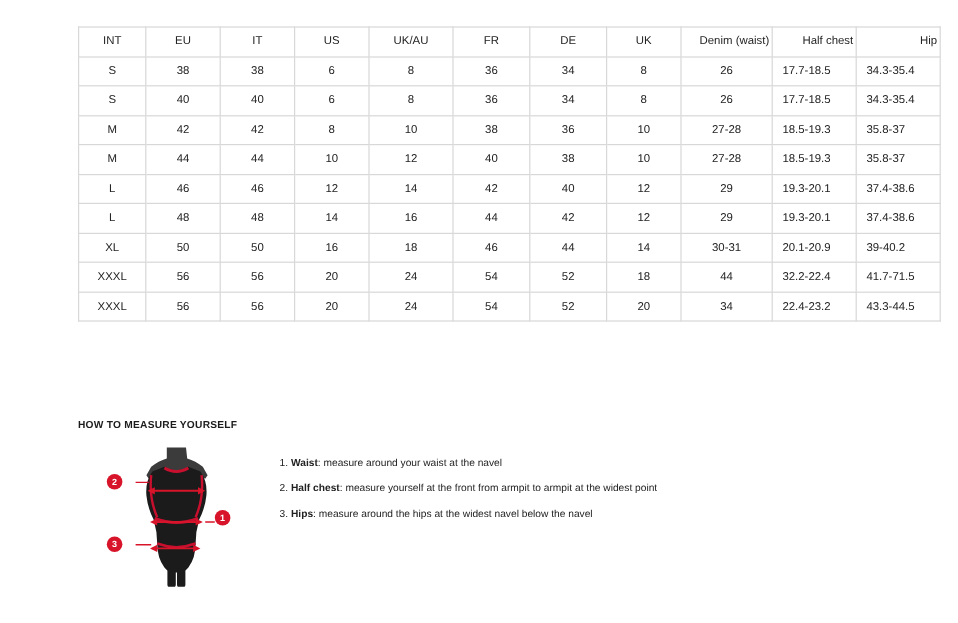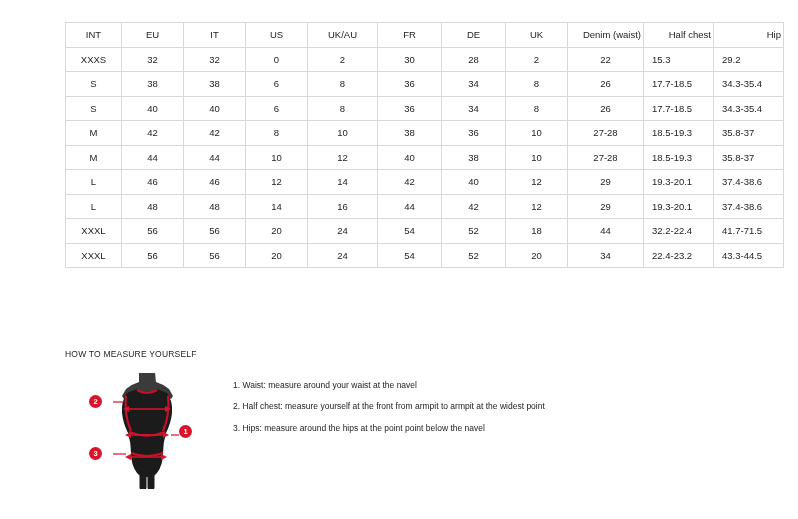--- a/index.html
+++ b/index.html
@@ -76,21 +76,21 @@
 
   
   .measure-section {
     position: absolute;
     left: 65px;
     top: 349px;
     width: 668px;
   }
   .measure-title {
     font-size: 8.5px;
-    font-weight: normal;
+    font-weight: bold;
     letter-spacing: 0.2px;
     color: #1c1c1c;
     margin-bottom: 10px;
   }
   .measure-body {
     position: relative;
     display: flex;
     align-items: flex-start;
   }
   .figure-box {
@@ -104,21 +104,21 @@
     margin-left: 18px;
     padding-top: 12px;
   }
   .instruction {
     font-size: 8.5px;
     color: #222222;
     margin-bottom: 12px;
     line-height: 1.1;
   }
   .instruction b {
-    font-weight: normal;
+    font-weight: bold;
   }
 
   
   .num-badge {
     position: absolute;
     width: 13px;
     height: 13px;
     border-radius: 50%;
     background: #d8142a;
     color: #ffffff;
@@ -164,33 +164,20 @@
           <th>FR</th>
           <th>DE</th>
           <th>UK</th>
           <th class="left-al">Denim (waist)</th>
           <th class="left-al">Half chest</th>
           <th class="left-al">Hip</th>
         </tr>
       </thead>
       <tbody>
         <tr>
-          <td>XXXS</td>
-          <td>32</td>
-          <td>32</td>
-          <td>0</td>
-          <td>2</td>
-          <td>30</td>
-          <td>28</td>
-          <td>2</td>
-          <td>22</td>
-          <td class="left-al">15.3</td>
-          <td class="left-al">29.2</td>
-        </tr>
-        <tr>
           <td>S</td>
           <td>38</td>
           <td>38</td>
           <td>6</td>
           <td>8</td>
           <td>36</td>
           <td>34</td>
           <td>8</td>
           <td>26</td>
           <td class="left-al">17.7-18.5</td>
@@ -255,20 +242,33 @@
           <td>14</td>
           <td>16</td>
           <td>44</td>
           <td>42</td>
           <td>12</td>
           <td>29</td>
           <td class="left-al">19.3-20.1</td>
           <td class="left-al">37.4-38.6</td>
         </tr>
         <tr>
+          <td>XL</td>
+          <td>50</td>
+          <td>50</td>
+          <td>16</td>
+          <td>18</td>
+          <td>46</td>
+          <td>44</td>
+          <td>14</td>
+          <td>30-31</td>
+          <td class="left-al">20.1-20.9</td>
+          <td class="left-al">39-40.2</td>
+        </tr>
+        <tr>
           <td>XXXL</td>
           <td>56</td>
           <td>56</td>
           <td>20</td>
           <td>24</td>
           <td>54</td>
           <td>52</td>
           <td>18</td>
           <td>44</td>
           <td class="left-al">32.2-22.4</td>
@@ -346,20 +346,20 @@
         <div class="instruction">
           <span>1.</span>
           <b>Waist</b><span>: measure around your waist at the navel</span>
         </div>
         <div class="instruction">
           <span>2.</span>
           <b>Half chest</b><span>: measure yourself at the front from armpit to armpit at the widest point</span>
         </div>
         <div class="instruction">
           <span>3.</span>
-          <b>Hips</b><span>: measure around the hips at the point point below the navel</span>
+          <b>Hips</b><span>: measure around the hips at the widest navel below the navel</span>
         </div>
       </div>
 
     </div>
   </div>
 
 </div>
 
 </body></html>

